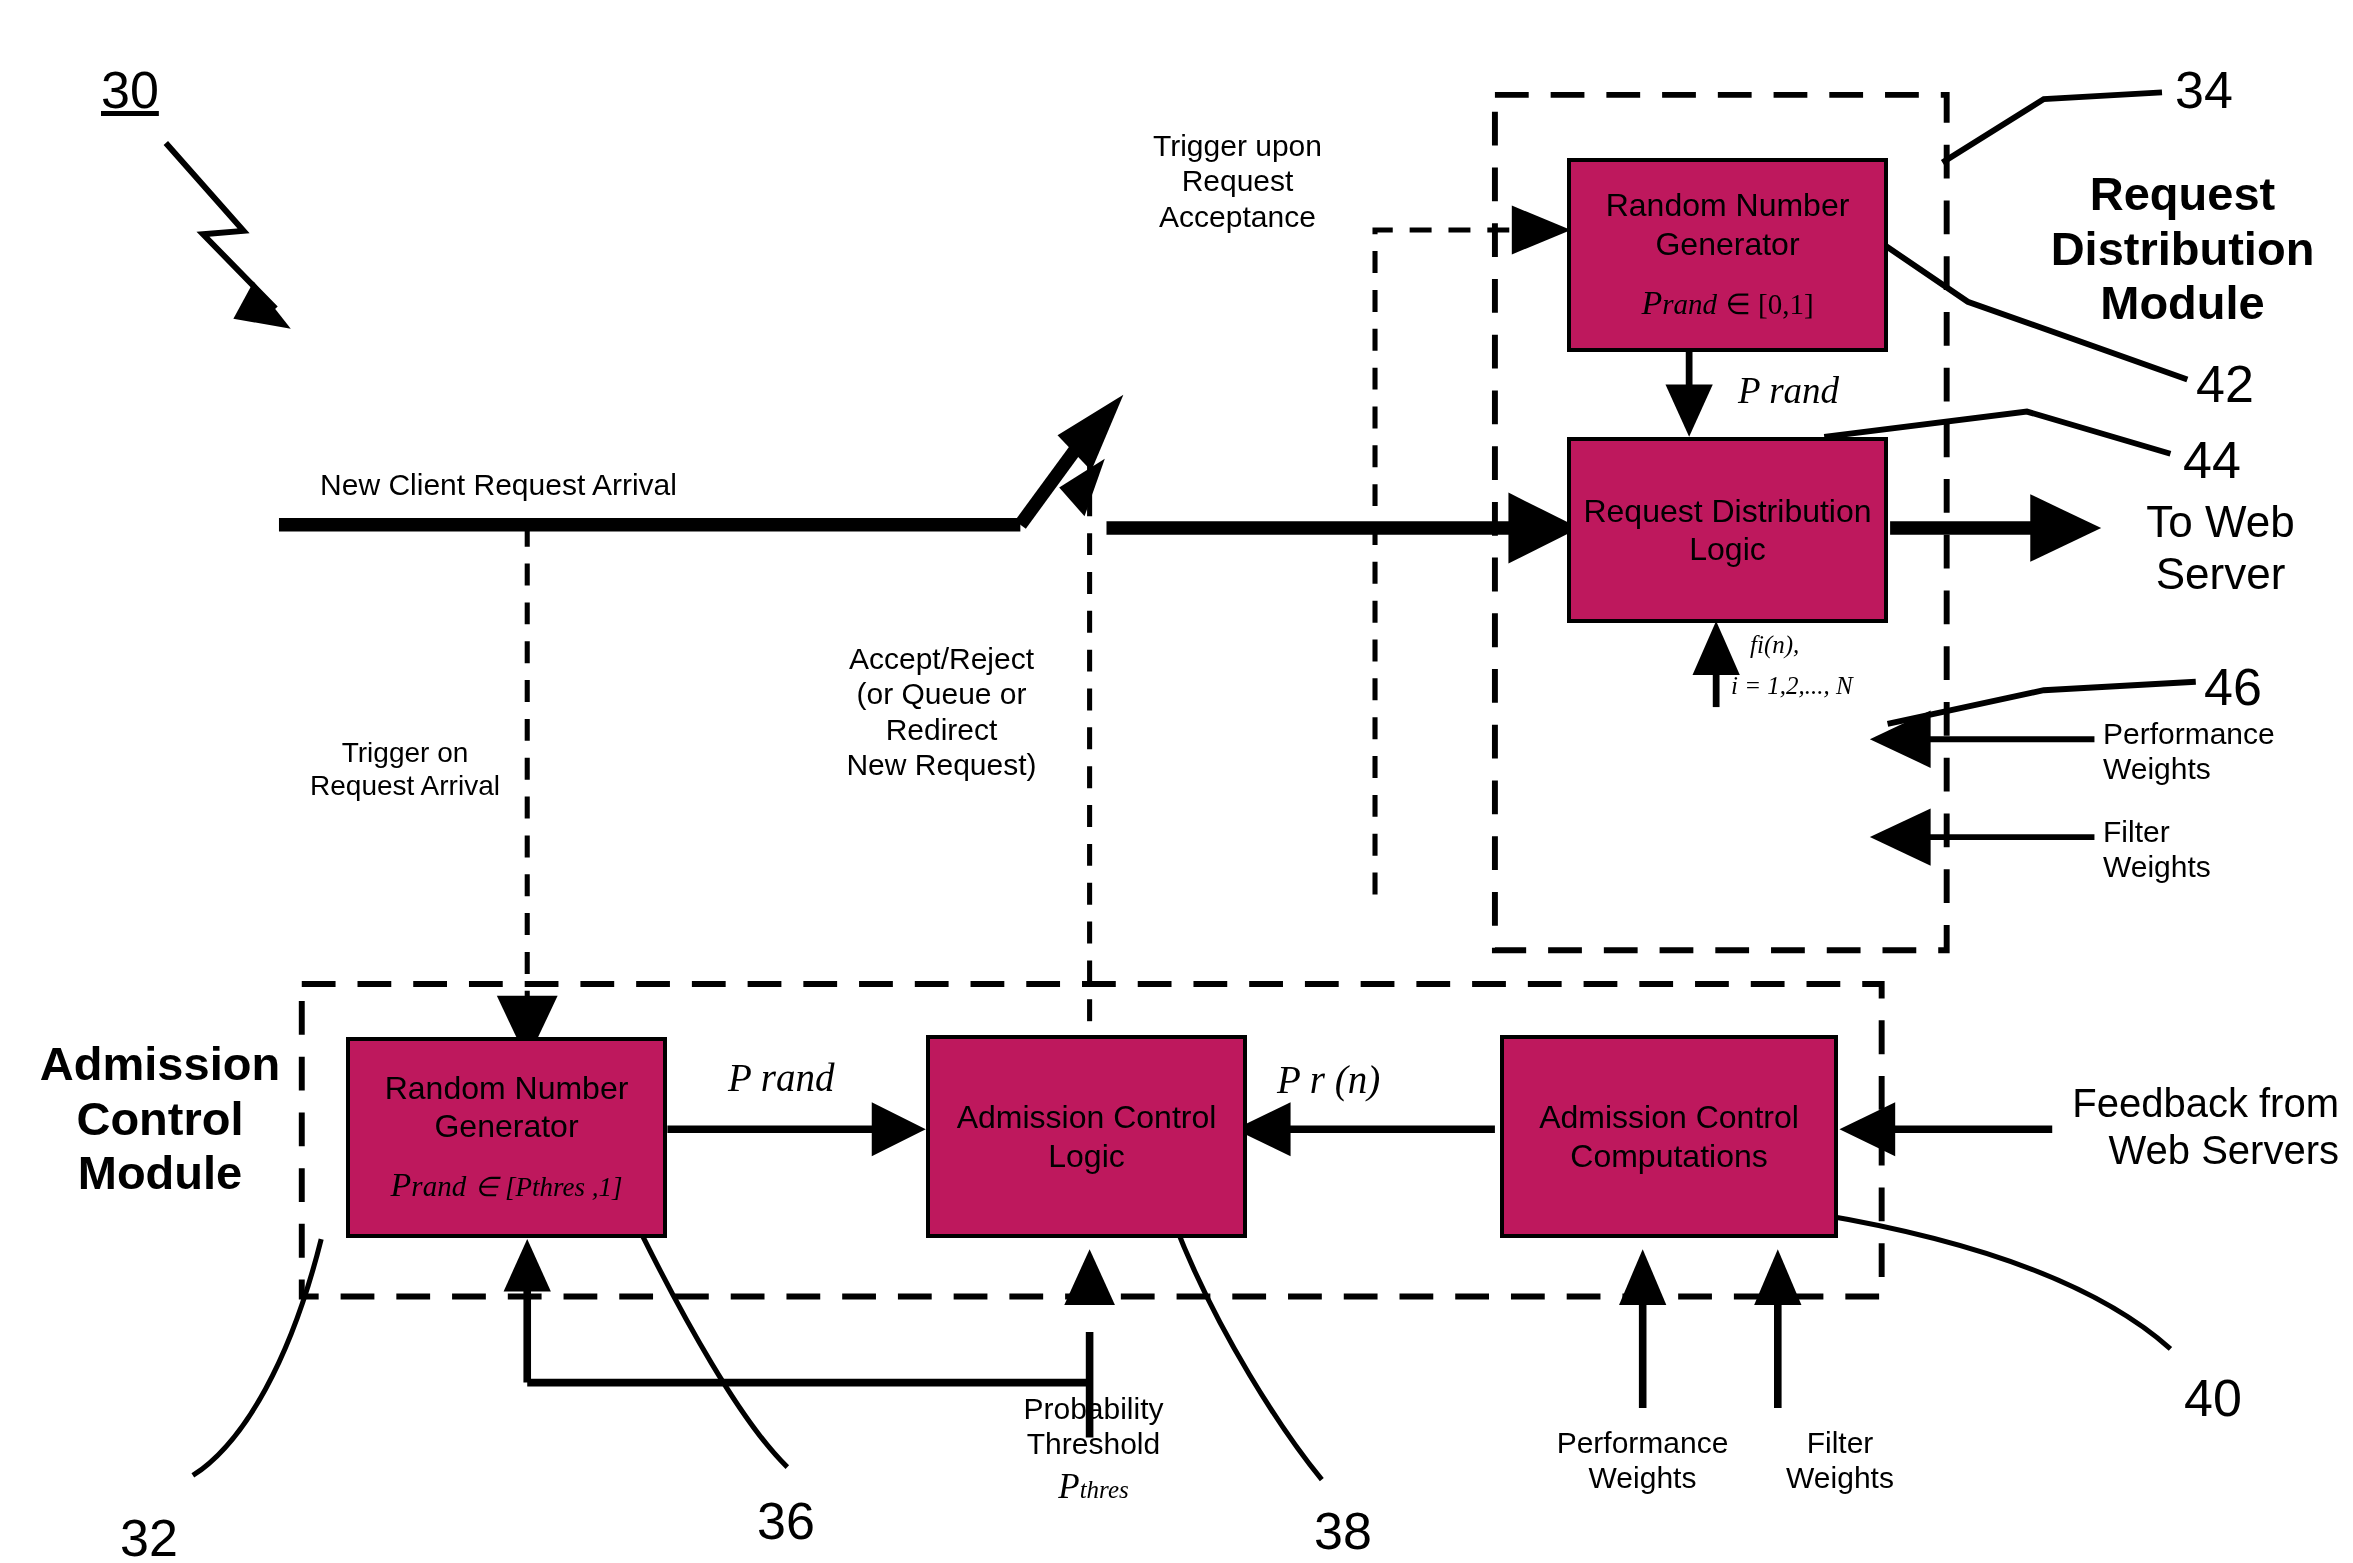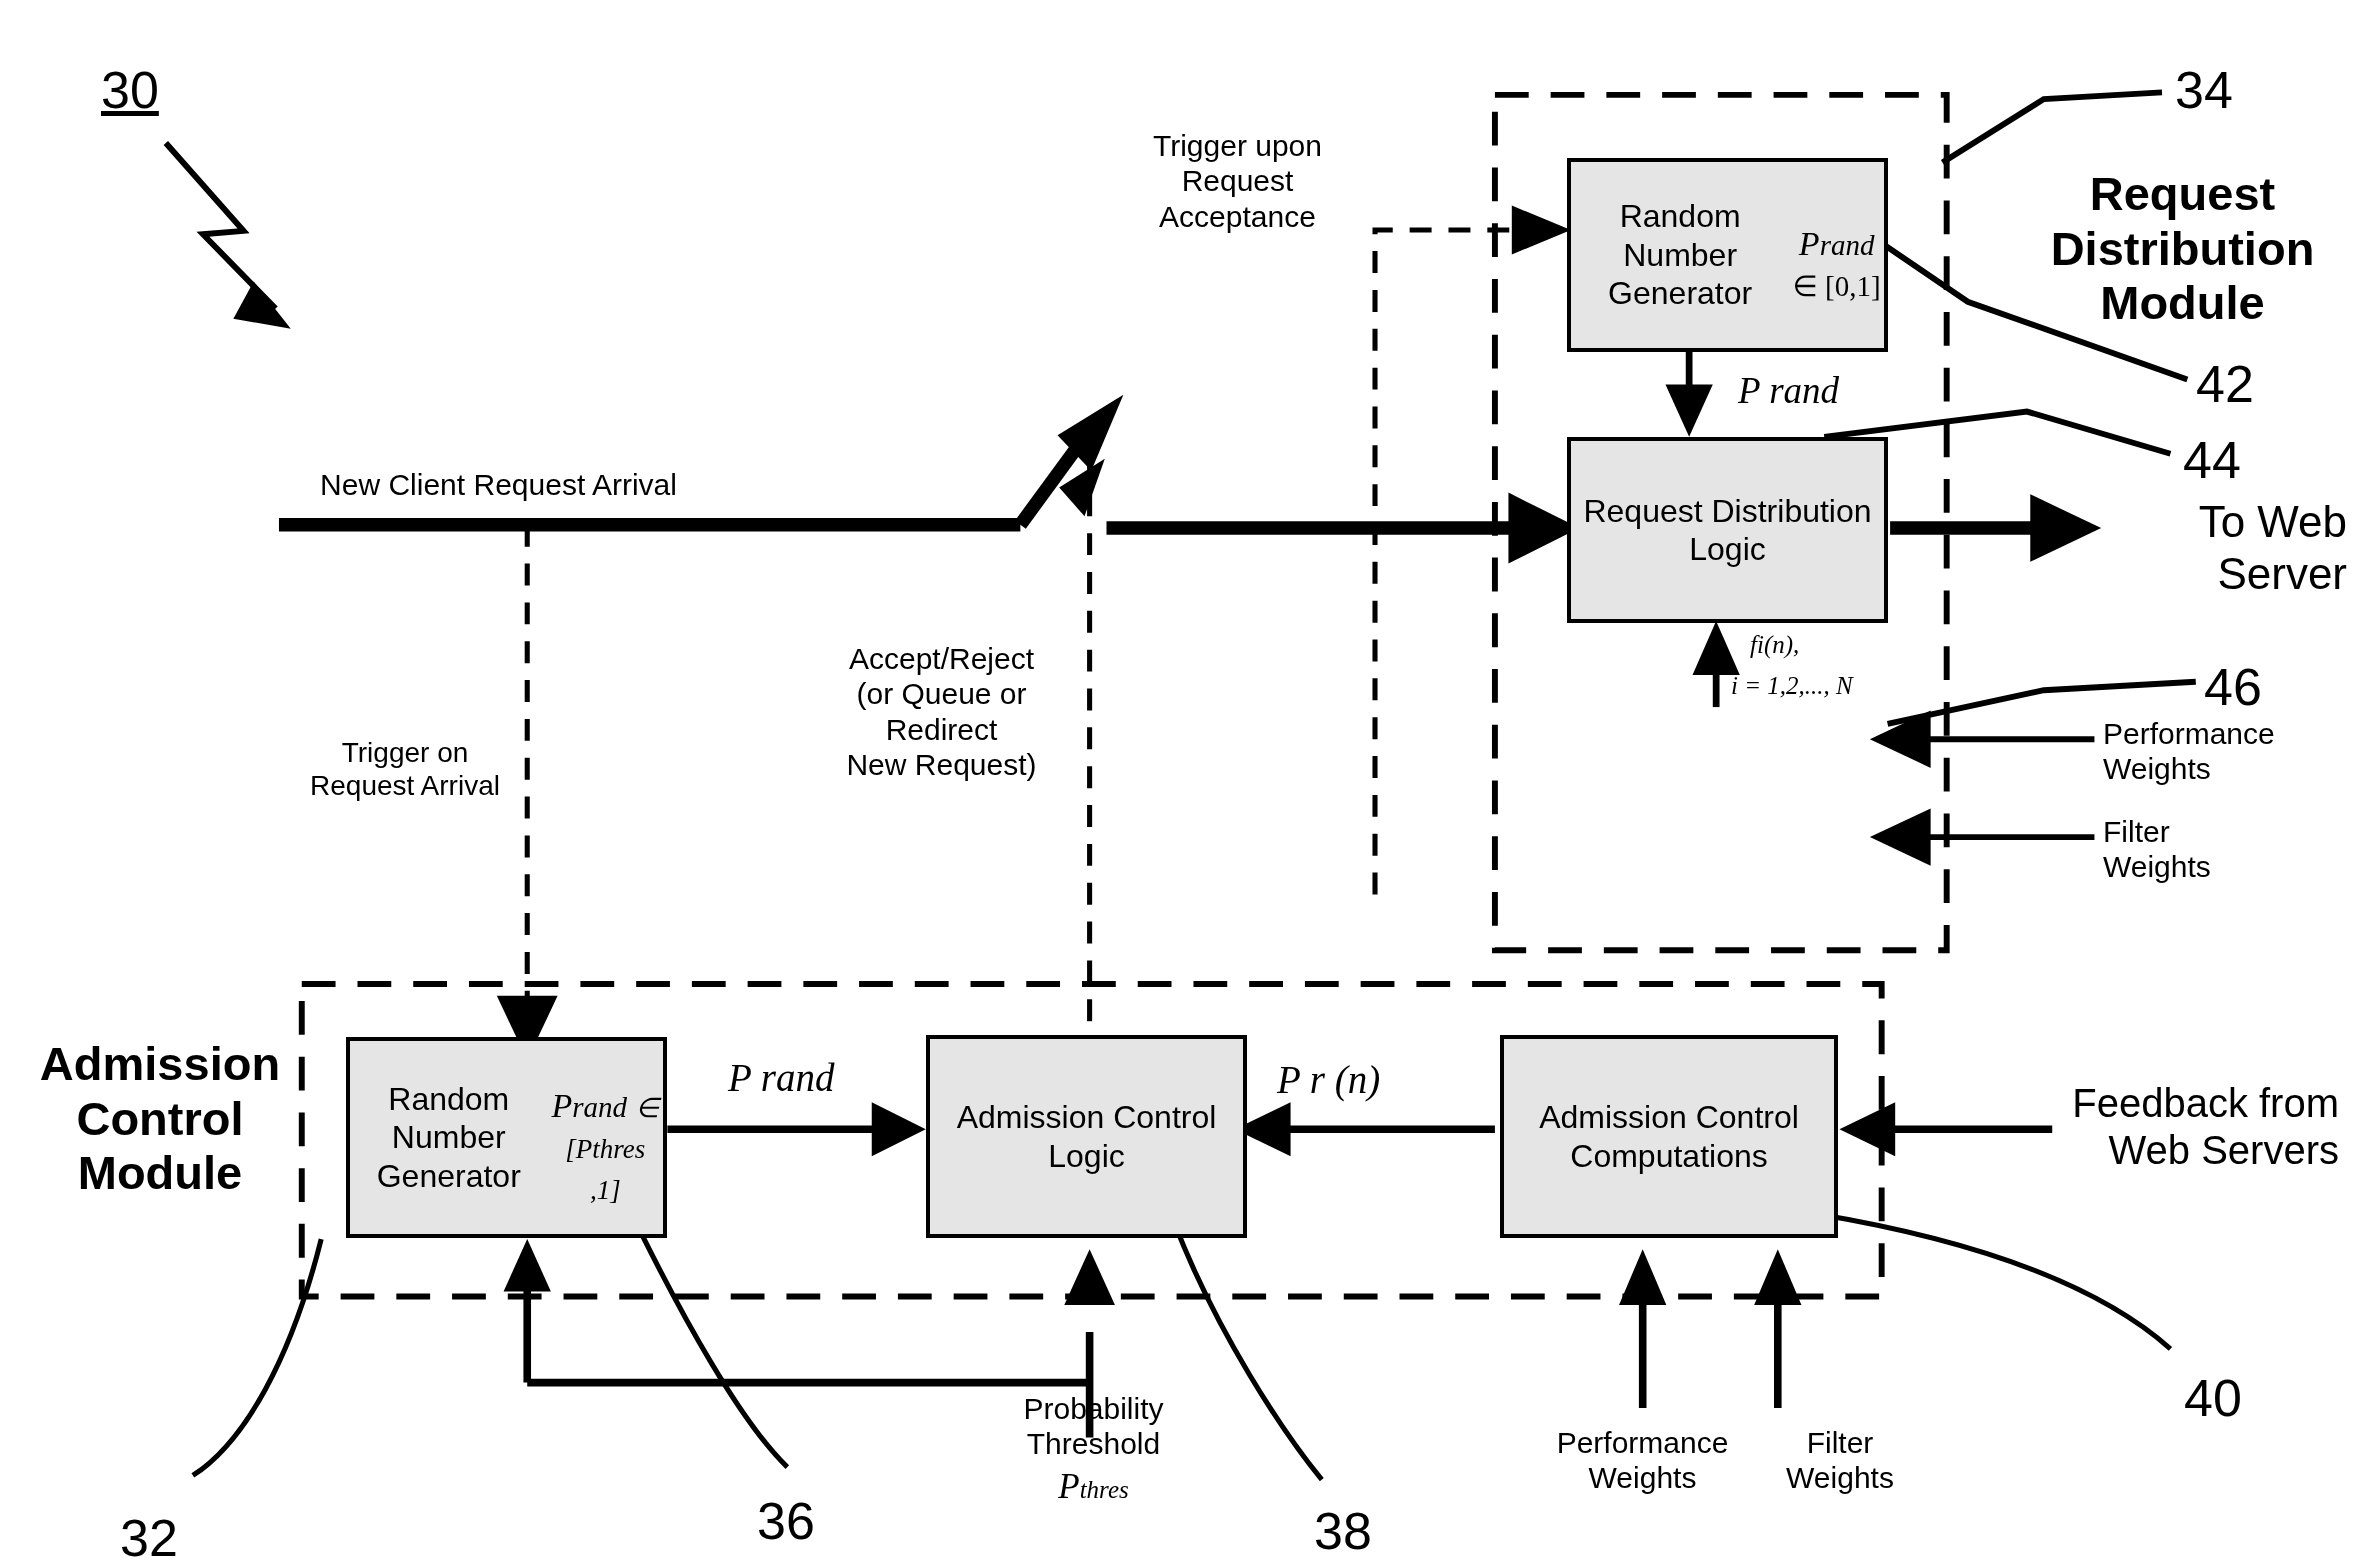--- a/index.html
+++ b/index.html
@@ -1,22 +1,22 @@
 <!DOCTYPE html>
 <html style="font-size:13.5px"><head>
 <meta charset="utf-8">
 <style>
   html,body{margin:0;padding:0;background:#ffffff;}
   body{width:2354px;height:1563px;position:relative;overflow:hidden;
        font-family:"Liberation Sans",sans-serif;color:#000;}
   #stage{position:absolute;left:0;top:0;width:2354px;height:1563px;margin-top:40px;}
   svg#lines{position:absolute;left:0;top:0;width:2354px;height:1563px;}
   .lbl{position:absolute;text-align:center;line-height:1.18;white-space:pre-line;}
-  .box{position:absolute;border:4.2px solid #000;background:#e5e5e5;
-       display:flex;flex-direction:row;align-items:center;justify-content:center;
+  .box{position:absolute;border:4.2px solid #000;background:#be185d;
+       display:flex;flex-direction:column;align-items:center;justify-content:center;
        text-align:center;line-height:1.2;box-sizing:border-box;}
   .boxtitle{font-size:32px;}
   .ref{position:absolute;font-size:52px;font-weight:400;}
   .modtitle{position:absolute;font-size:47px;font-weight:bold;text-align:center;line-height:1.16;white-space:pre-line;}
   .mathi{font-family:"Liberation Serif",serif;font-style:italic;}
   .formula{font-family:"Liberation Serif",serif;font-style:italic;font-size:34px;}
   .sub{font-size:25px;}
   .u30{text-decoration:underline;}
 </style>
 </head>
@@ -173,21 +173,21 @@
 
   <div class="formula" style="position:absolute;left:1750px;top:591px;font-size:25px;font-style:italic;">fi(n),</div>
   <div class="formula" style="position:absolute;left:1731px;top:632px;font-size:25px;">i = 1,2,..., N</div>
 
 
   <div class="lbl" style="left:2103px;top:676px;width:253px;font-size:30px;text-align:left;">Performance
 Weights</div>
   <div class="lbl" style="left:2103px;top:774px;width:253px;font-size:30px;text-align:left;">Filter
 Weights</div>
 
-  <div class="lbl" style="left:2094px;top:456px;width:253px;font-size:44px;text-align:right;">To Web
+  <div class="lbl" style="left:2094px;top:456px;width:253px;font-size:44px;text-align:center;">To Web
 Server</div>
 
   <div class="modtitle" style="left:25px;top:997px;width:270px;">Admission
 Control
 Module</div>
 
   <div class="ref" style="left:120px;top:1468px;">32</div>
   <div class="ref" style="left:757px;top:1451px;">36</div>
   <div class="ref" style="left:1314px;top:1461px;">38</div>
   <div class="ref" style="left:2184px;top:1328px;">40</div>

